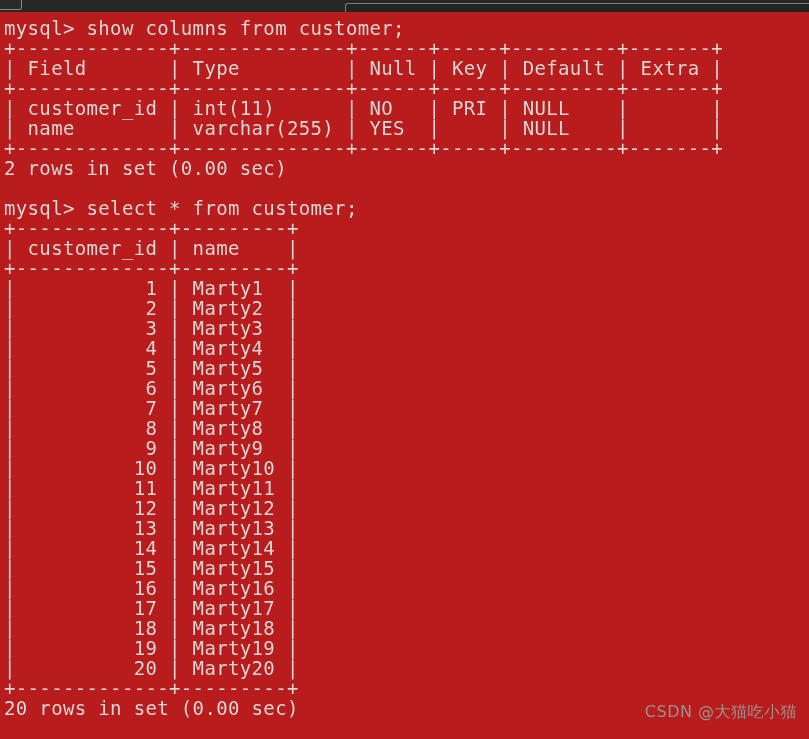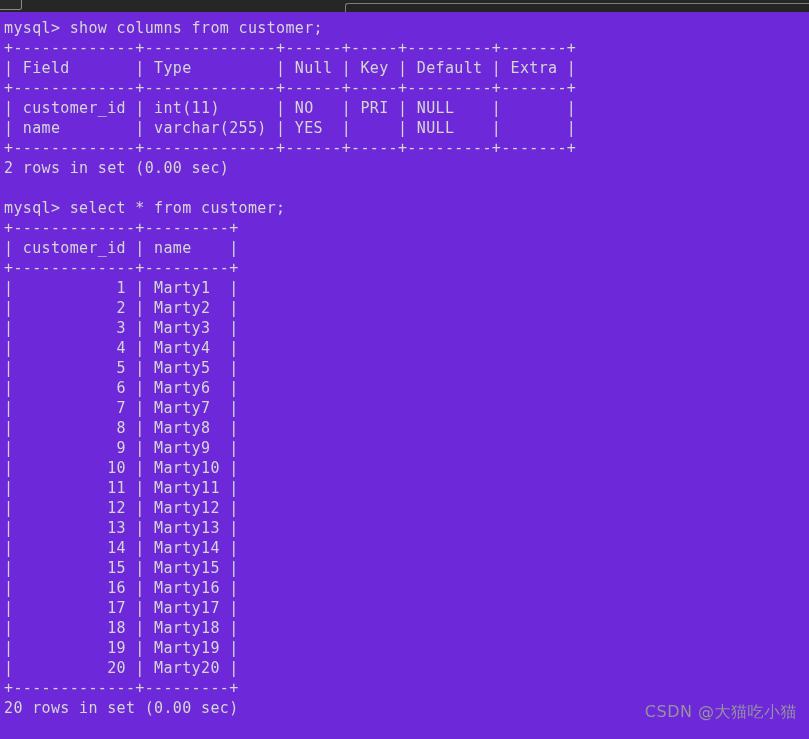--- a/index.html
+++ b/index.html
@@ -40,24 +40,24 @@
     border-radius: 3px 0 0 0;
     background: #242424;
   }
 
   
   #terminal {
     position: absolute;
     left: 0; top: 12px;
     width: 809px;
     height: 727px;
-    background: #6d28d9;
+    background: #b91c1c;
     color: #d6d6d6;
     font-family: "DejaVu Sans Mono", "Liberation Mono", monospace;
-    font-size: 15px;
+    font-size: 19px;
     line-height: 20px;
     white-space: pre;
     letter-spacing: 0.35px;
     padding: 6px 0 0 4px;
     box-sizing: border-box;
     overflow: hidden;
   }
   .term-line {
     white-space: pre;
     min-height: 20px;

